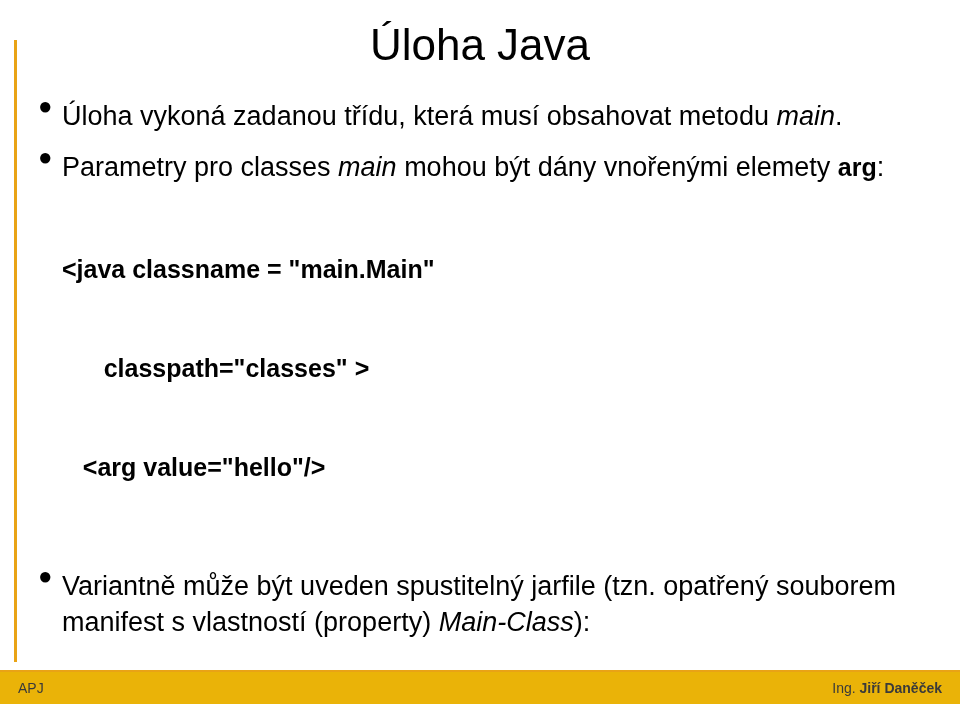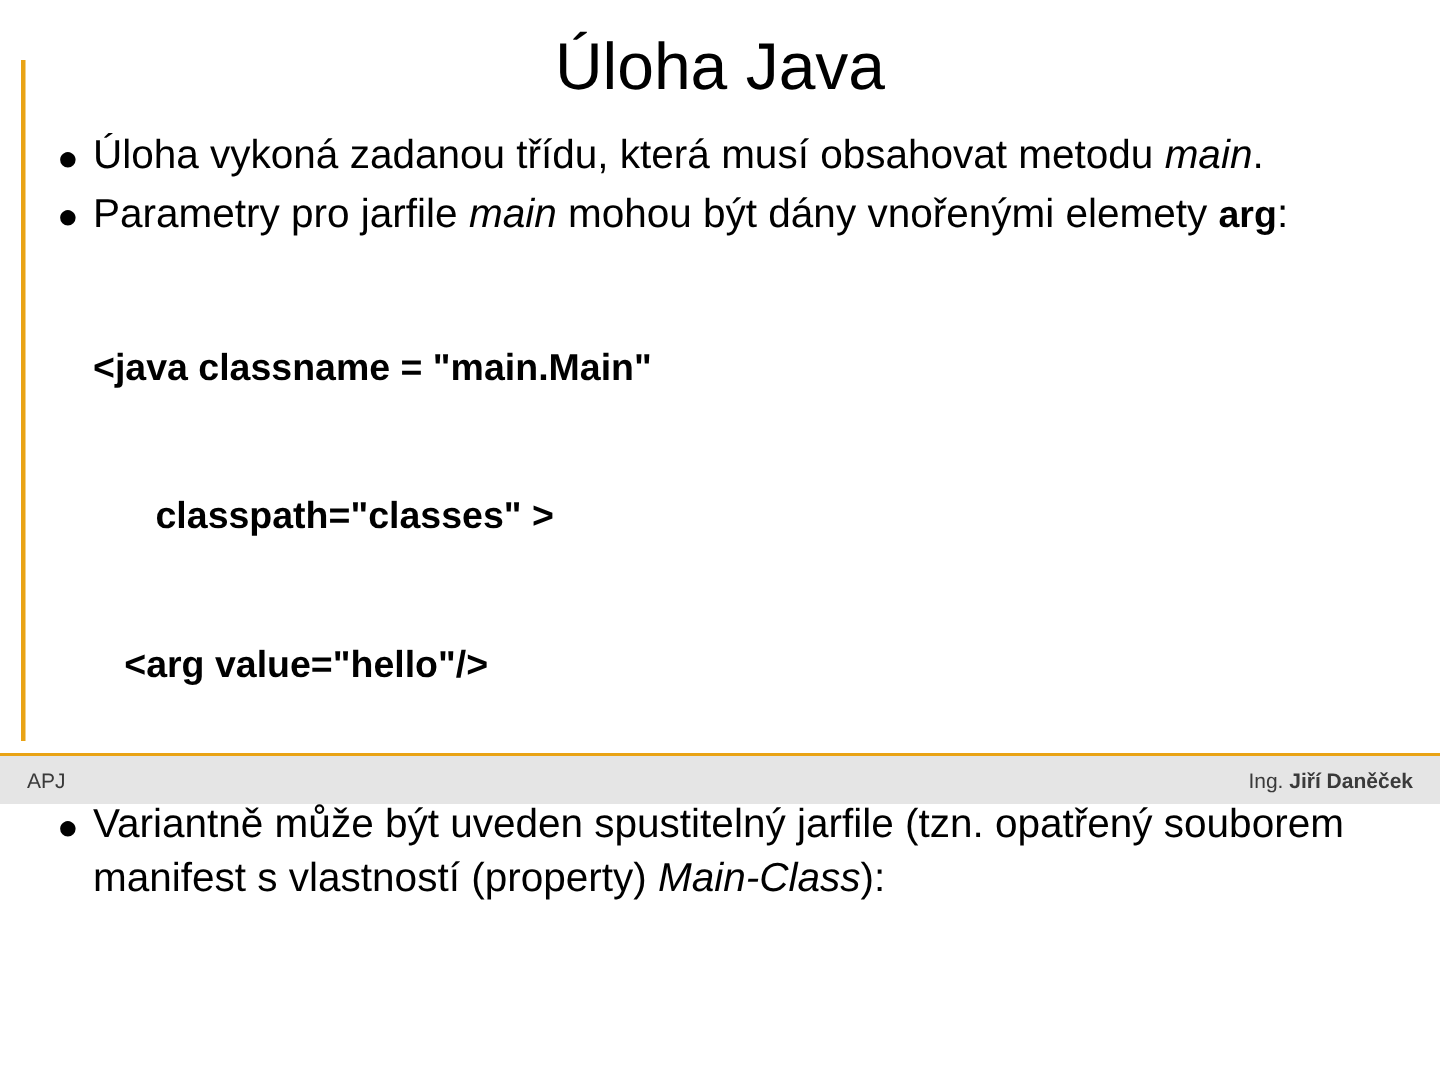--- a/index.html
+++ b/index.html
@@ -7,21 +7,21 @@
     padding: 0;
     width: 960px;
     height: 720px;
     font-family: Arial, Helvetica, sans-serif;
     background: #ffffff;
     overflow: hidden;
   }
   .slide {
     position: relative;
     width: 960px;
-    height: 536px;
+    height: 704px;
     box-sizing: border-box;
   }
   .side-rule {
     position: absolute;
     left: 14px;
     top: 40px;
     bottom: 42px;
     width: 0;
     border-left: 3px solid #e9a315;
   }
@@ -51,20 +51,21 @@
   .bullet .dot {
     width: 24px;
     flex: 0 0 24px;
     text-align: left;
     font-size: 24px;
     line-height: 1.4;
     padding-top: 3px;
   }
   .bullet .txt {
     flex: 1;
+    margin-top: 13px;
   }
   .italic {
     font-style: italic;
   }
   .mono {
     font-family: Liberation Sans, sans-serif;
     font-weight: bold;
     font-size: 25px;
     line-height: 1.32;
   }
@@ -72,21 +73,21 @@
     margin-left: 24px;
     margin-bottom: 6px;
     white-space: pre;
   }
   .footer {
     position: absolute;
     left: 0;
     right: 0;
     bottom: 0;
     height: 34px;
-    background: #e5e5e5;
+    background: #eab308;
     border-top: 2px solid #e9a315;
     display: flex;
     align-items: center;
     justify-content: space-between;
     padding: 0 18px 0 18px;
     box-sizing: border-box;
     font-size: 14px;
     color: #3a3a3a;
   }
   .footer .right .name {
@@ -107,21 +108,21 @@
     <div class="bullet">
       <div class="dot">●</div>
       <div class="txt">
         <span>Úloha vykoná zadanou třídu, která musí obsahovat metodu </span><span class="italic">main</span><span>.</span>
       </div>
     </div>
 
     <div class="bullet">
       <div class="dot">●</div>
       <div class="txt">
-        <span>Parametry pro jarfile </span><span class="italic">main</span><span> mohou být dány vnořenými elemety </span><span class="mono">arg</span><span>:</span>
+        <span>Parametry pro classes </span><span class="italic">main</span><span> mohou být dány vnořenými elemety </span><span class="mono">arg</span><span>:</span>
       </div>
     </div>
 
     <div class="code-block mono">
       <div>&lt;java classname = "main.Main"</div>
       <div>      classpath="classes" &gt;</div>
       <div>   &lt;arg value="hello"/&gt;</div>
     </div>
 
     <div class="bullet">

